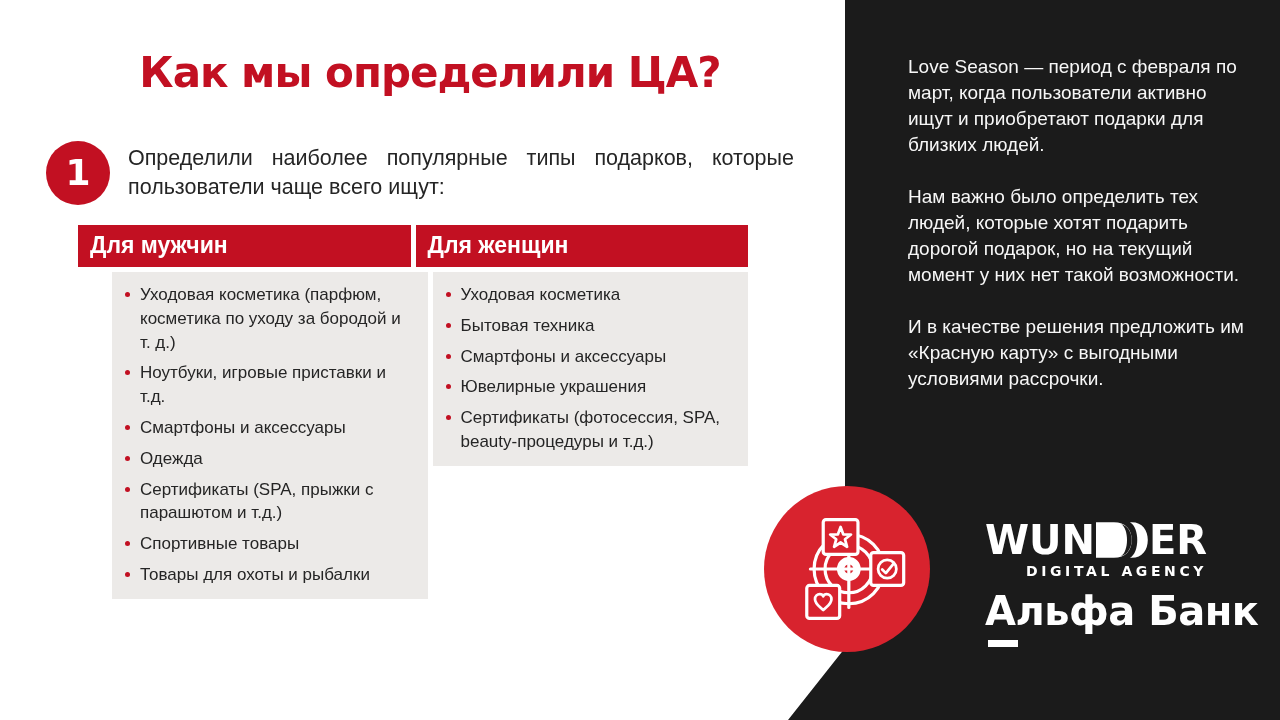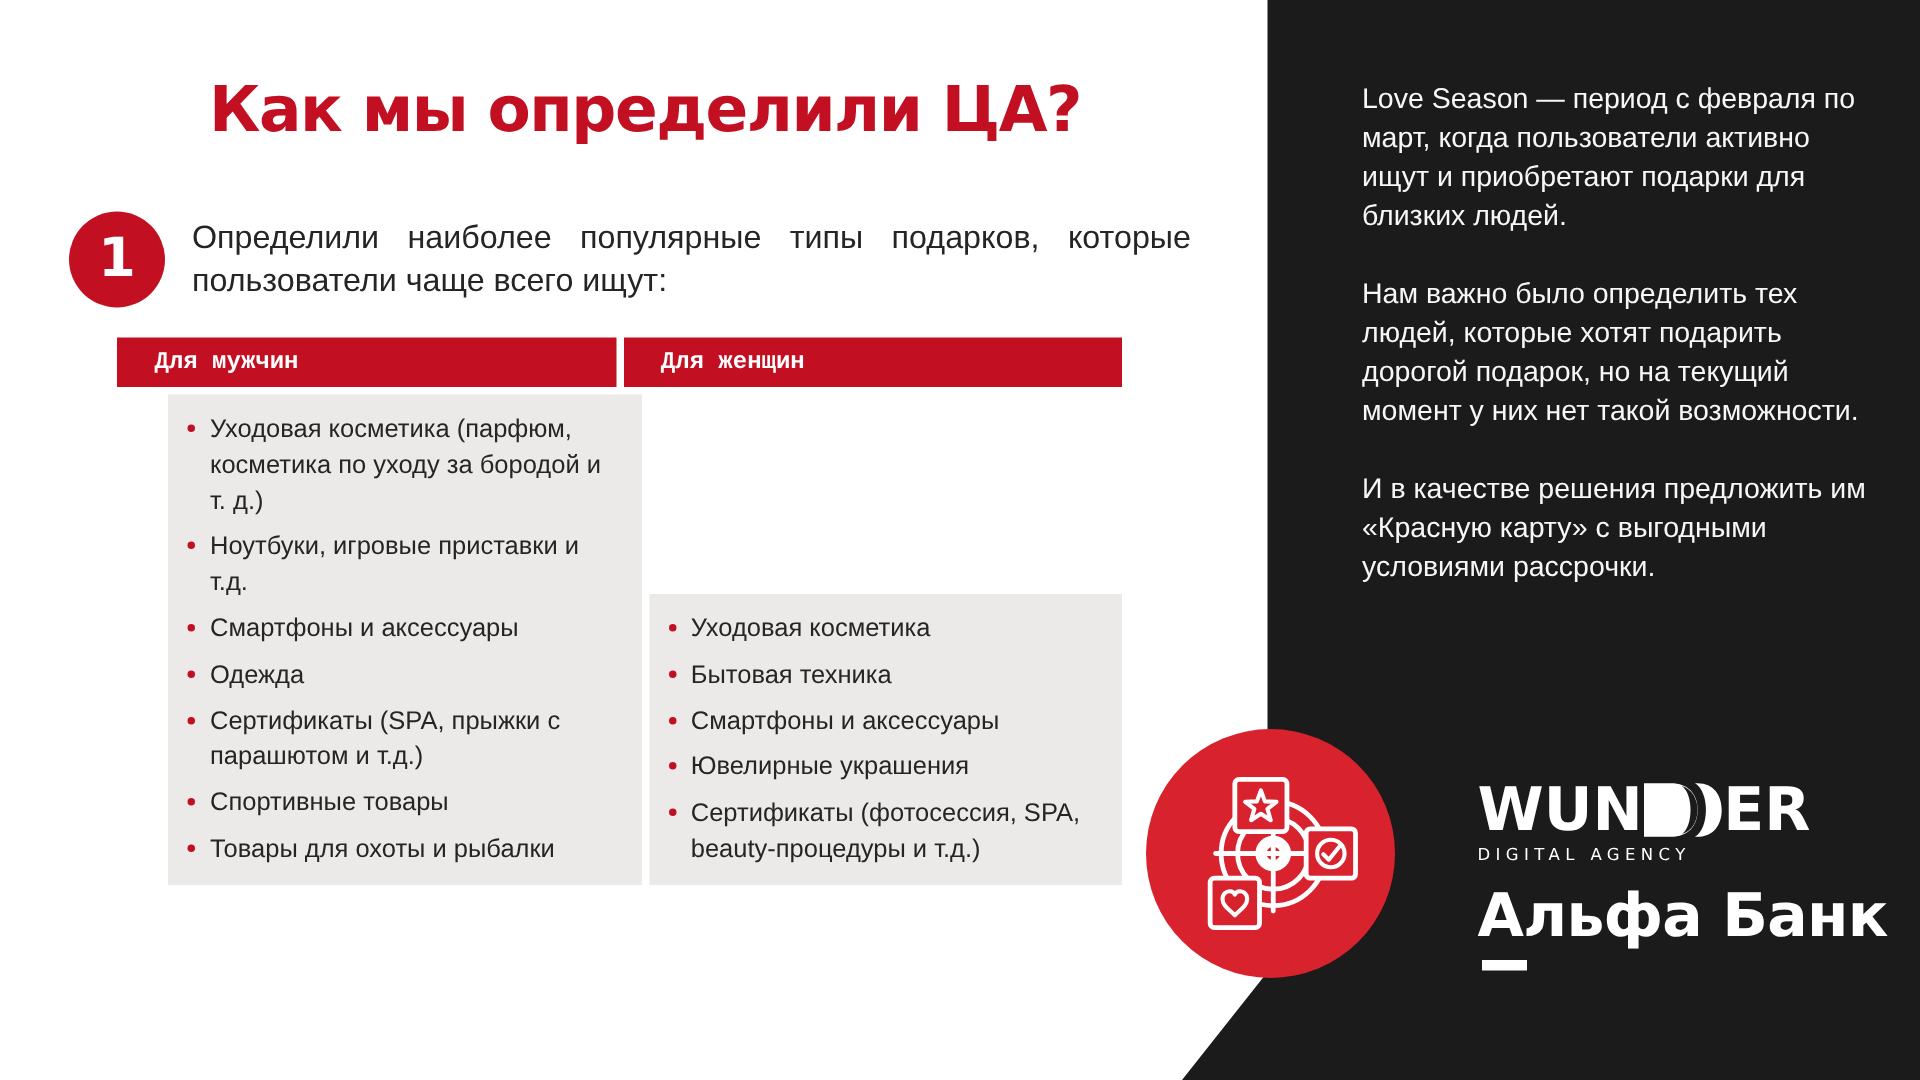--- a/index.html
+++ b/index.html
@@ -37,23 +37,23 @@
   .intro-text{
     position:absolute;left:128px;top:144px;width:666px;
     font-size:21.5px;line-height:1.36;color:var(--body-text);
     text-align:justify;text-align-last:left;
   }
   
   .gift-table{position:absolute;left:78px;top:225px;width:670px;}
   .gift-table .thead{display:flex;gap:5px;margin-bottom:5px;}
   .gift-table .th{
     flex:1 1 0;background:var(--accent-red);color:#fff;
-    font-weight:bold;font-size:16px;padding:7px 13px 8px 25px;font-family:Liberation Mono, monospace;
-  }
-  .gift-table .tbody{display:flex;gap:5px;align-items:flex-end;padding-left:34px;}
+    font-weight:bold;font-size:23px;padding:7px 13px 8px 12px;
+  }
+  .gift-table .tbody{display:flex;gap:5px;align-items:flex-start;padding-left:34px;}
   .gift-table .col{
     flex:1 1 0;background:var(--table-bg);list-style:none;
     padding:11px 12px 12px 13px;
   }
   .tbl-item{display:flex;gap:10px;margin-bottom:7px;font-size:17px;line-height:1.4;color:var(--body-text);}
   .tbl-item:last-child{margin-bottom:0;}
   .bullet{flex:0 0 auto;width:5px;height:5px;border-radius:50%;background:var(--accent-red);margin-top:9px;}
   
   .panel-text{
     position:absolute;left:908px;top:54px;width:336px;color:var(--panel-text);
@@ -67,22 +67,22 @@
   }
   
   .wunder-logo{position:absolute;left:985px;top:520px;width:222px;color:#fff;}
   .wunder-row{display:flex;}
   .wunder-part{
     font-family:"DejaVu Sans","Liberation Sans",sans-serif;font-weight:bold;
     font-size:40px;letter-spacing:0px;line-height:1;
   }
   .wunder-dd{margin:0 1px;}
   .wunder-tagline{
-    margin-top:3px;font-family:"DejaVu Sans","Liberation Sans",sans-serif;
-    font-weight:normal;font-size:11px;letter-spacing:3.6px;
+    margin-top:3px;text-align:right;font-family:"DejaVu Sans","Liberation Sans",sans-serif;
+    font-weight:bold;font-size:14px;letter-spacing:3.6px;
   }
   .alfa-logo{
     position:absolute;left:985px;top:588px;color:#fff;
     font-family:"DejaVu Sans","Liberation Sans",sans-serif;font-weight:bold;
     font-size:40px;letter-spacing:-0.5px;line-height:1.15;
   }
   .alfa-underline{position:absolute;left:988px;top:640px;width:30px;height:7px;background:#fff;}
 </style>
 </head>
 <body>

